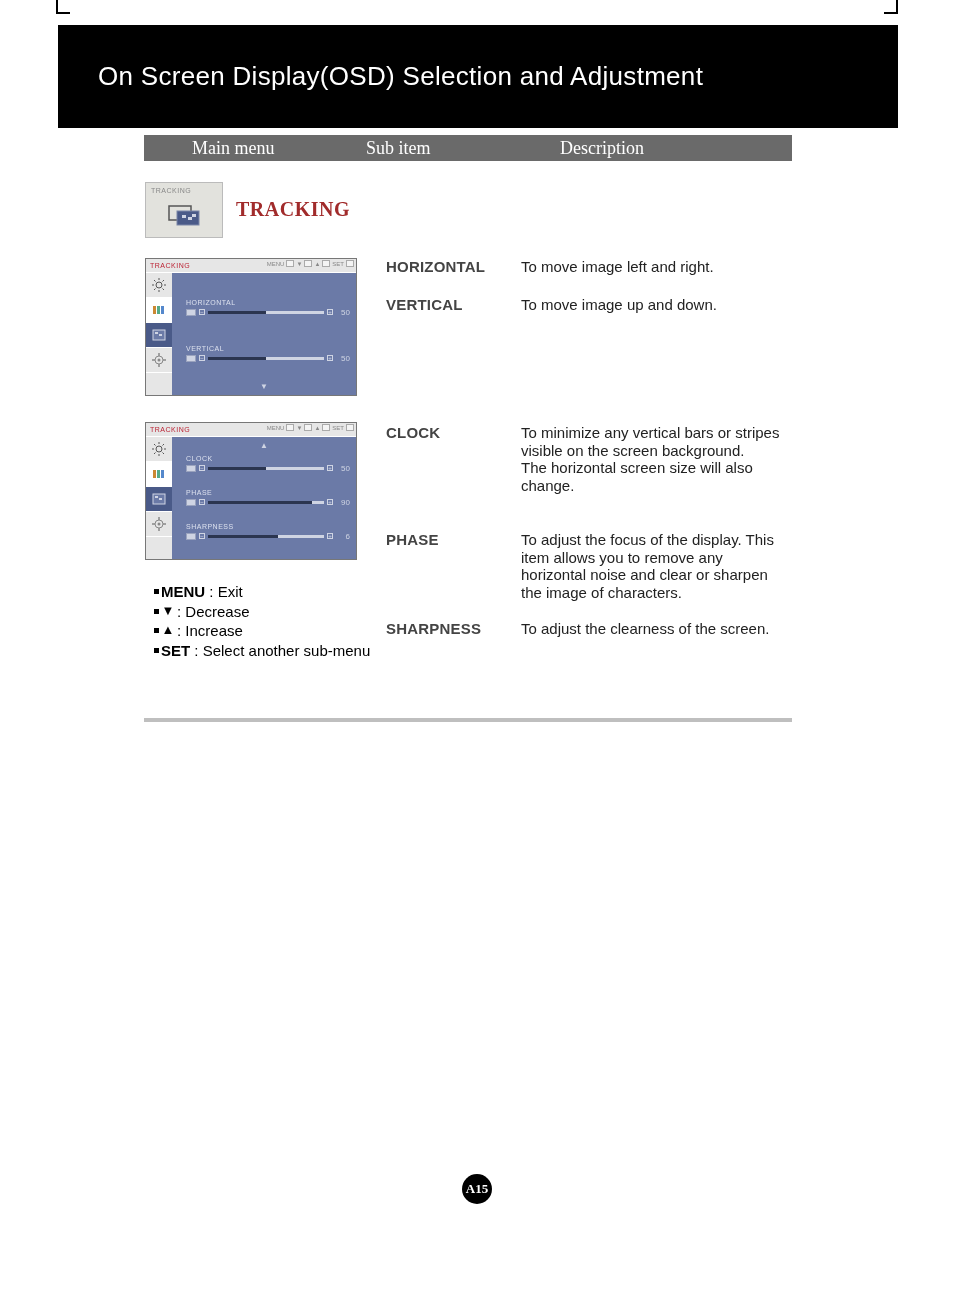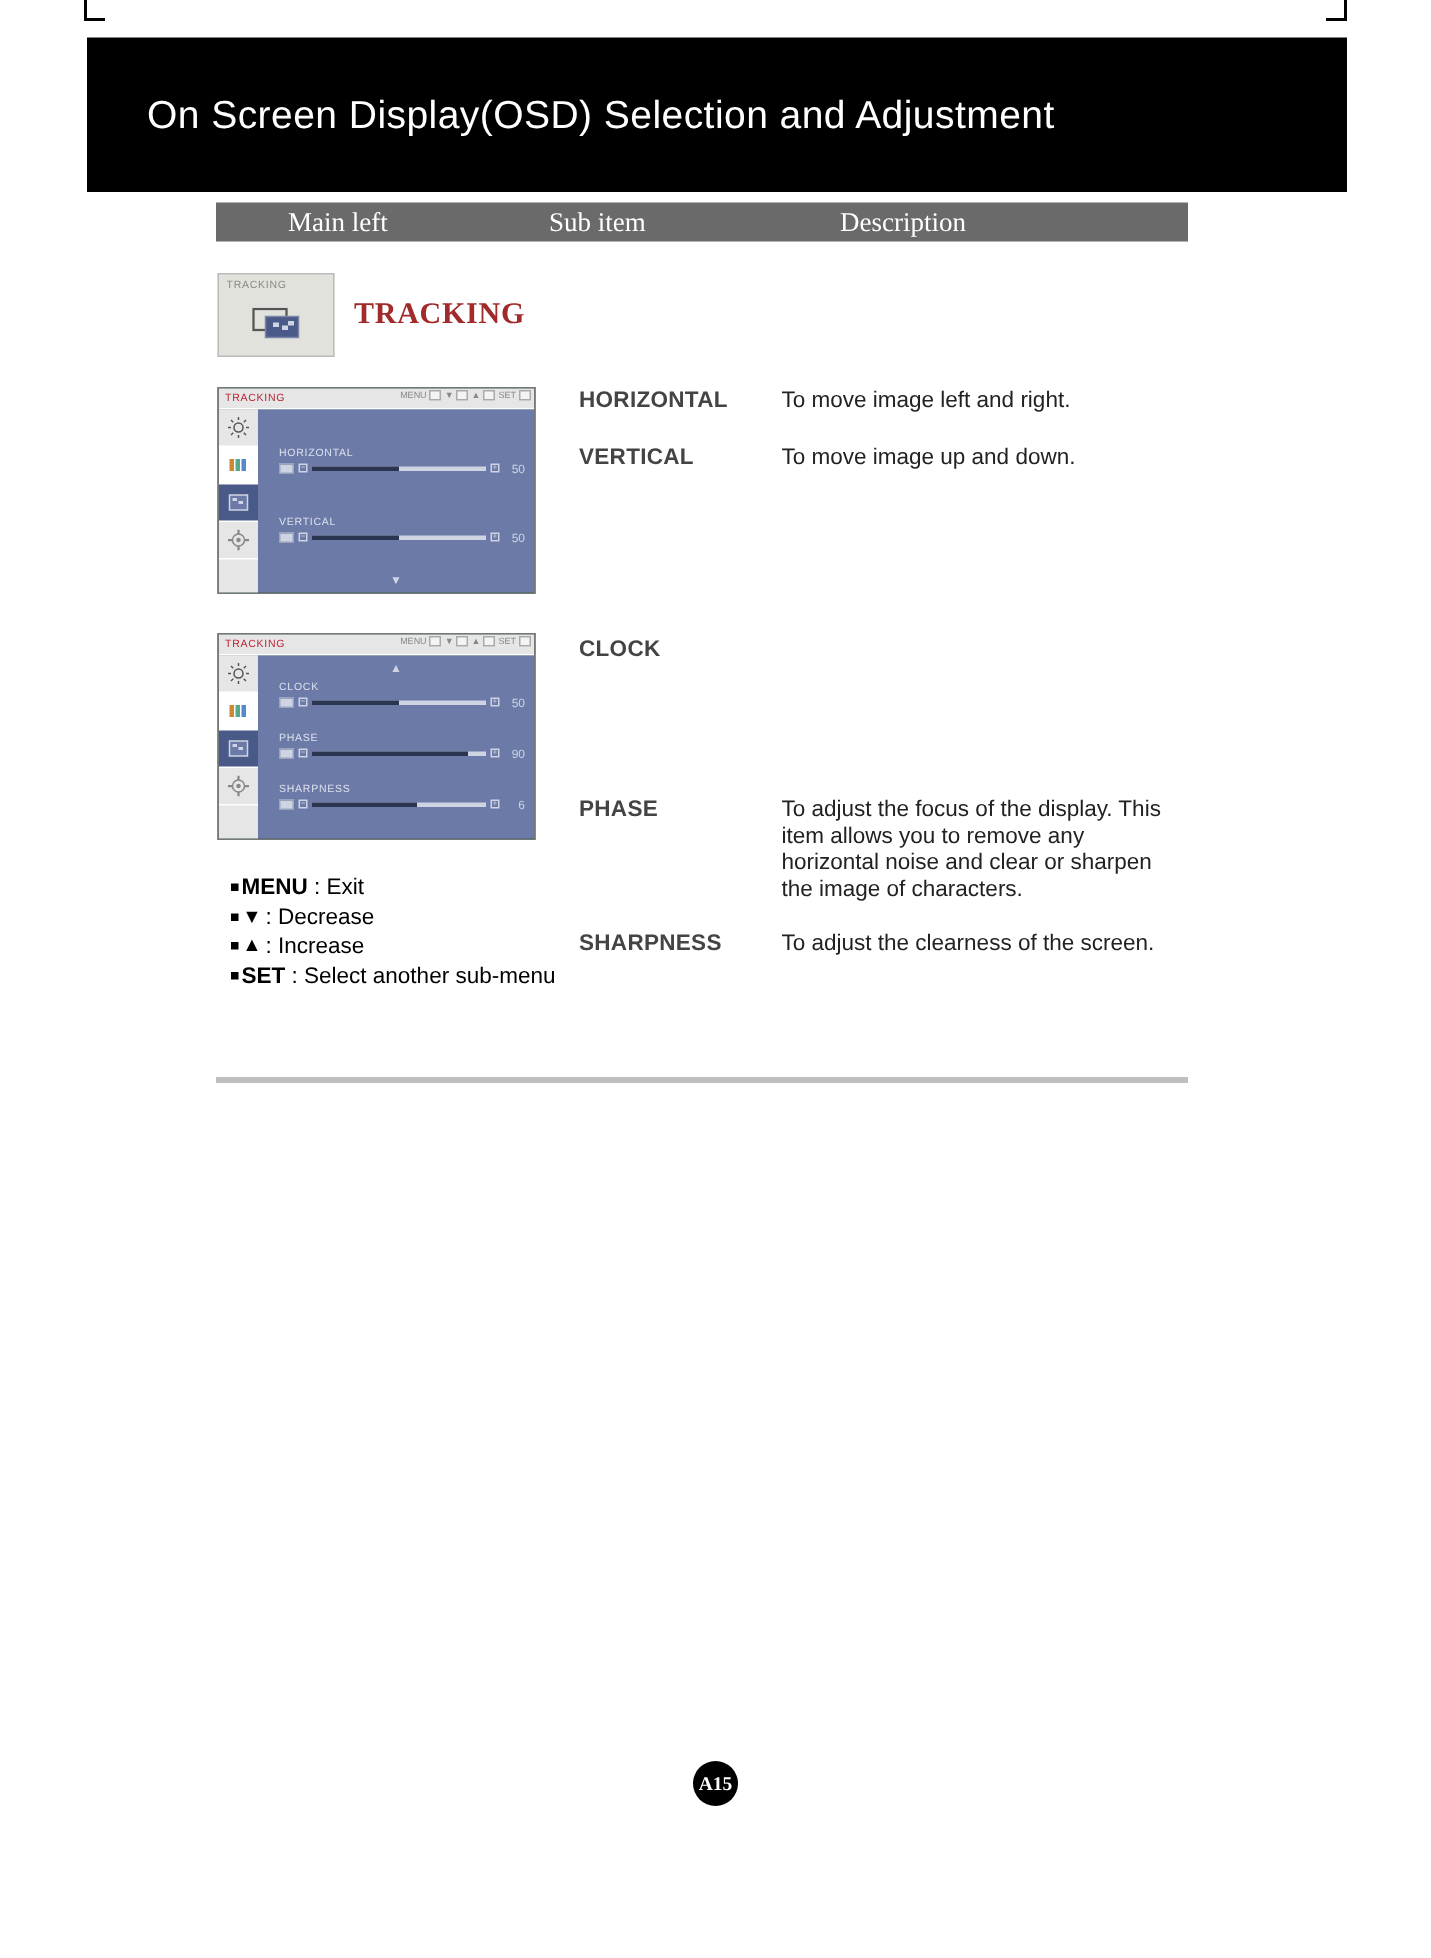--- a/index.html
+++ b/index.html
@@ -65,21 +65,21 @@
 
 <div class="page">
   <div class="crop-tl"></div>
   <div class="crop-tr"></div>
 
   <div class="black-bar">
     <div class="black-bar-title">On Screen Display(OSD) Selection and Adjustment</div>
   </div>
 
   <div class="col-header">
-    <span class="c1">Main left</span>
+    <span class="c1">Main menu</span>
     <span class="c2">Sub item</span>
     <span class="c3">Description</span>
   </div>
 
   <div class="tracking-badge">
     <div class="lbl">TRACKING</div>
     <svg class="ic" viewBox="0 0 34 22">
       <rect x="1" y="1" width="22" height="14" fill="none" stroke="#555" stroke-width="1.5"></rect>
       <rect x="9" y="6" width="22" height="14" fill="#4a5a88" stroke="#7a86a8" stroke-width="1"></rect>
       <rect x="14" y="10" width="4" height="3" fill="#cfd4e3"></rect>
@@ -275,20 +275,22 @@
     </div>
   </div>
 
   <div class="sub-col" style="top:258px">HORIZONTAL</div>
   <div class="desc-col" style="top:258px">To move image left and right.</div>
 
   <div class="sub-col" style="top:296px">VERTICAL</div>
   <div class="desc-col" style="top:296px">To move image up and down.</div>
 
   <div class="sub-col" style="top:424px">CLOCK</div>
+  <div class="desc-col" style="top:424px; white-space:pre-line">To minimize any vertical bars or stripes visible on the screen background.
+The horizontal screen size will also change.</div>
 
   <div class="sub-col" style="top:531px">PHASE</div>
   <div class="desc-col" style="top:531px">To adjust the focus of the display. This item allows you to remove any horizontal noise and clear or sharpen the image of characters.</div>
 
   <div class="sub-col" style="top:620px">SHARPNESS</div>
   <div class="desc-col" style="top:620px">To adjust the clearness of the screen.</div>
 
   <div class="legend">
     <div class="row">
         <span class="bullet"></span>

